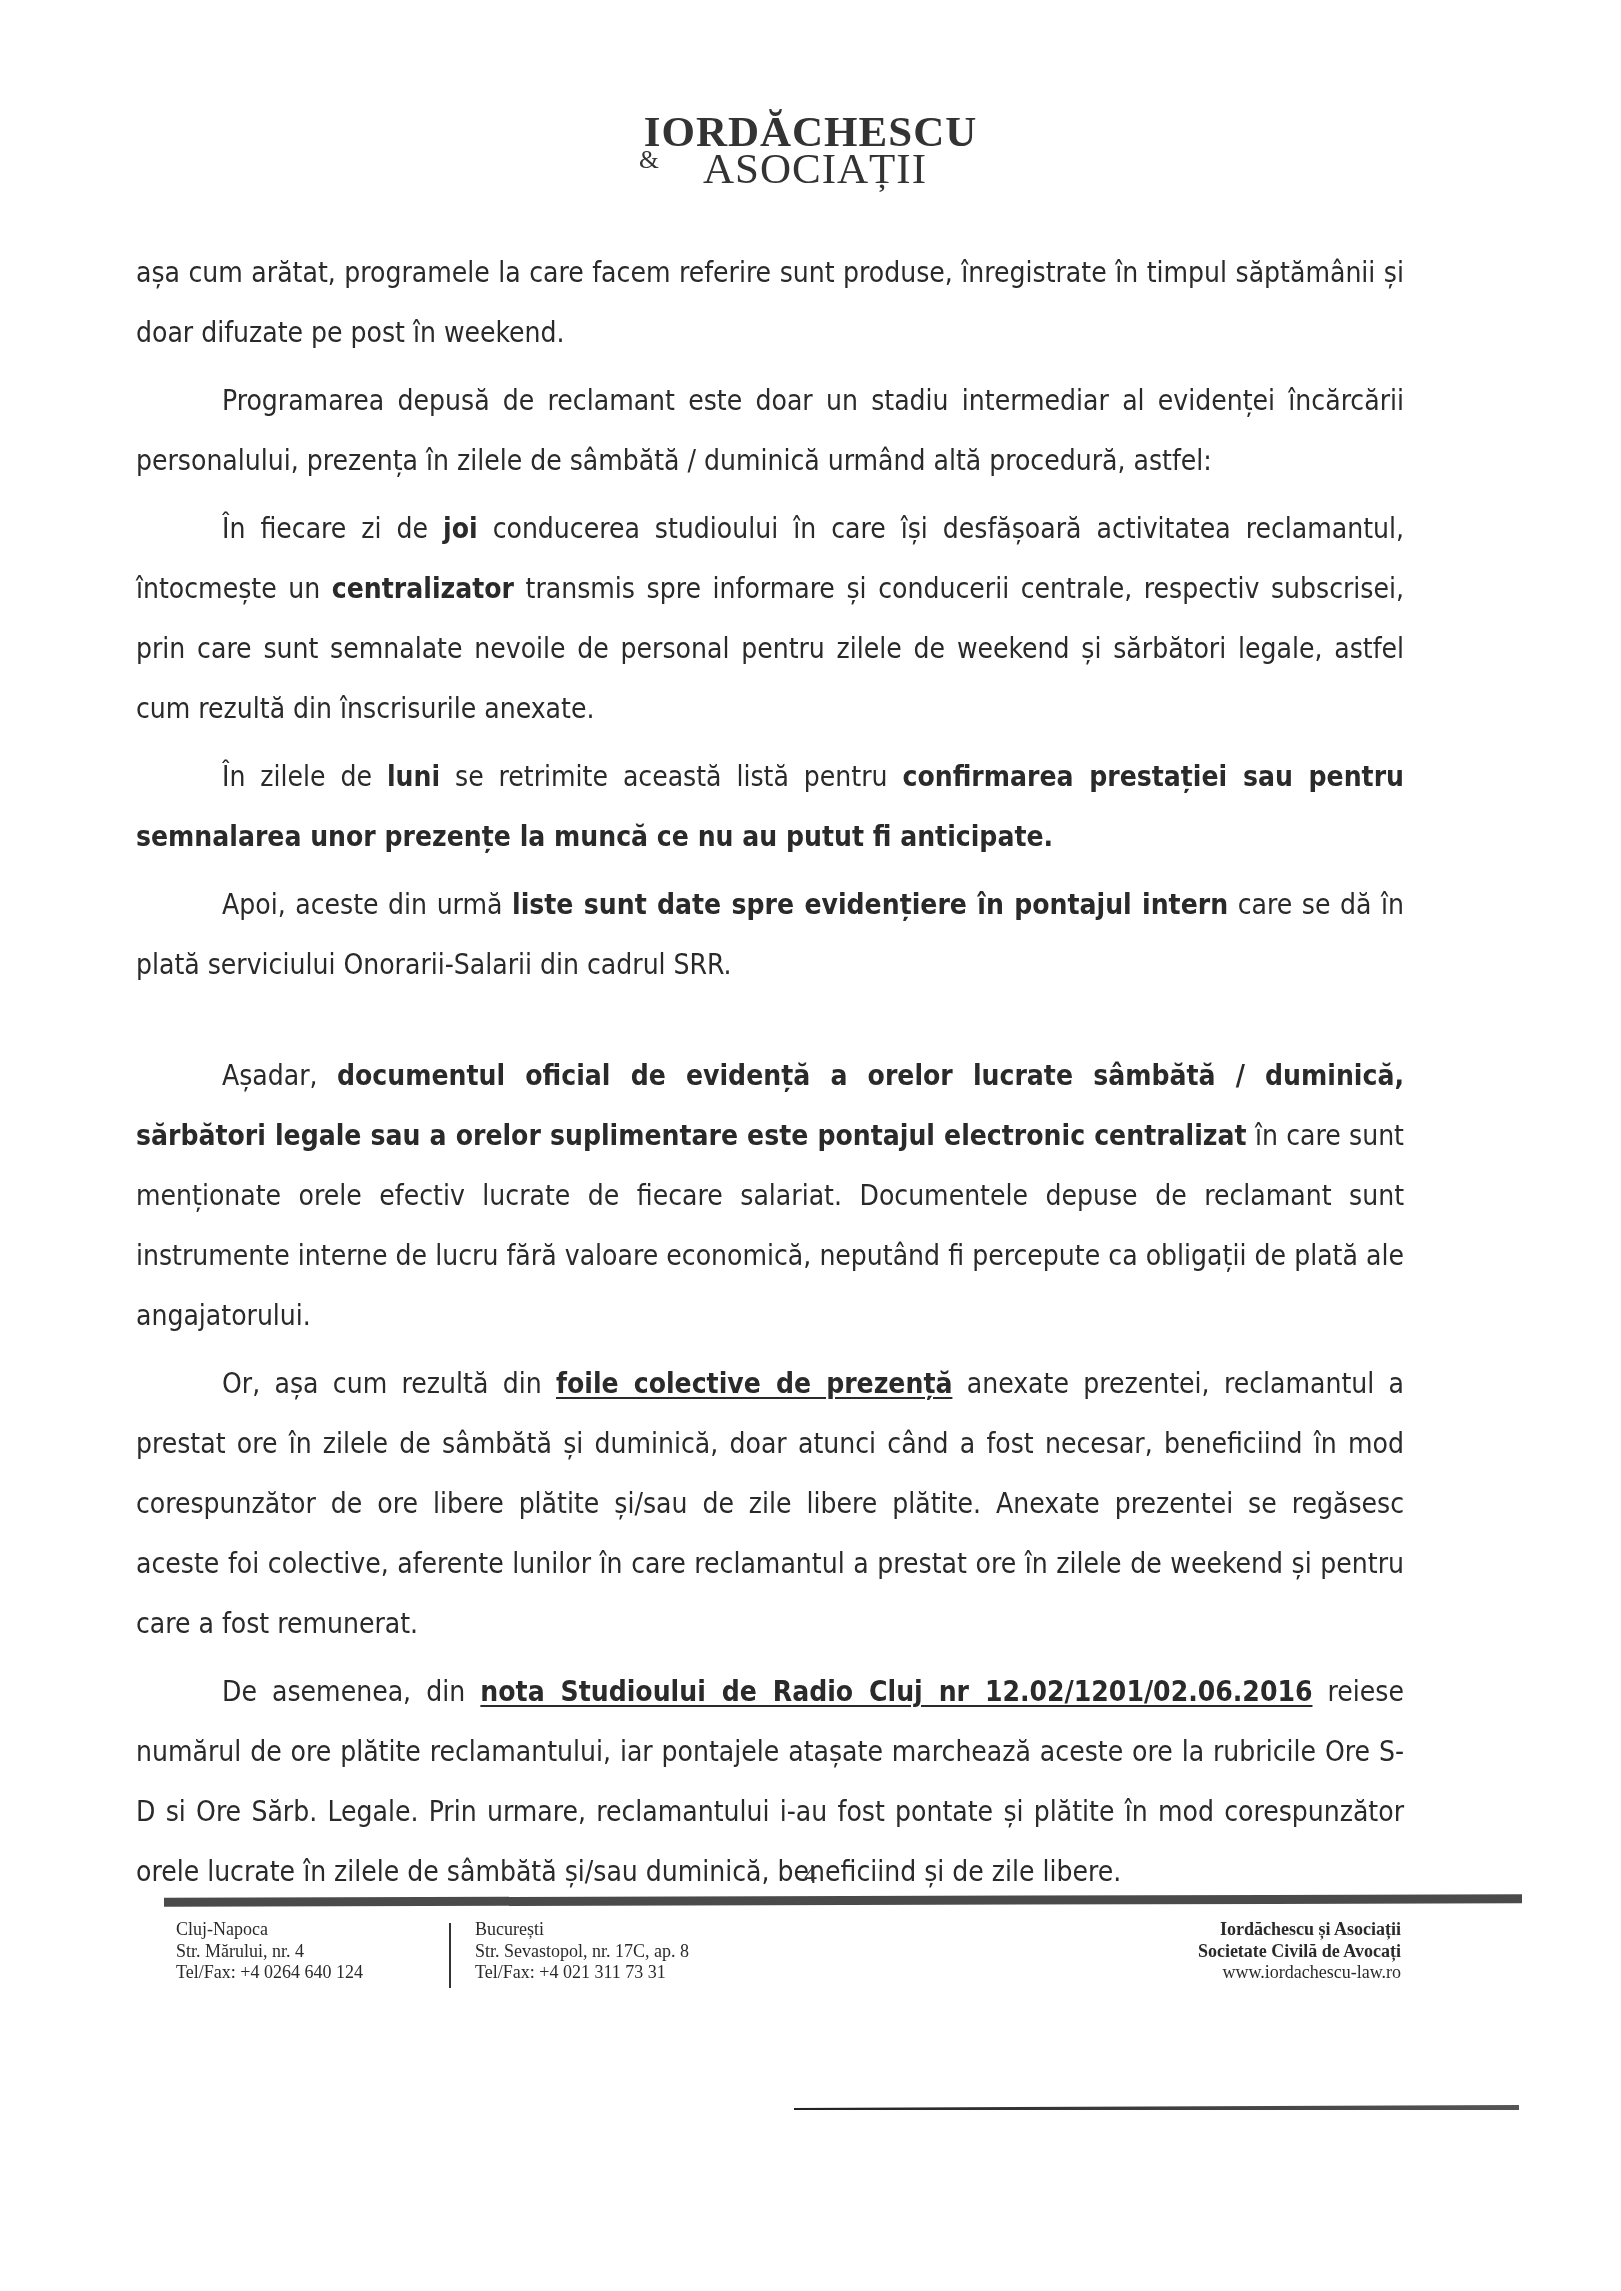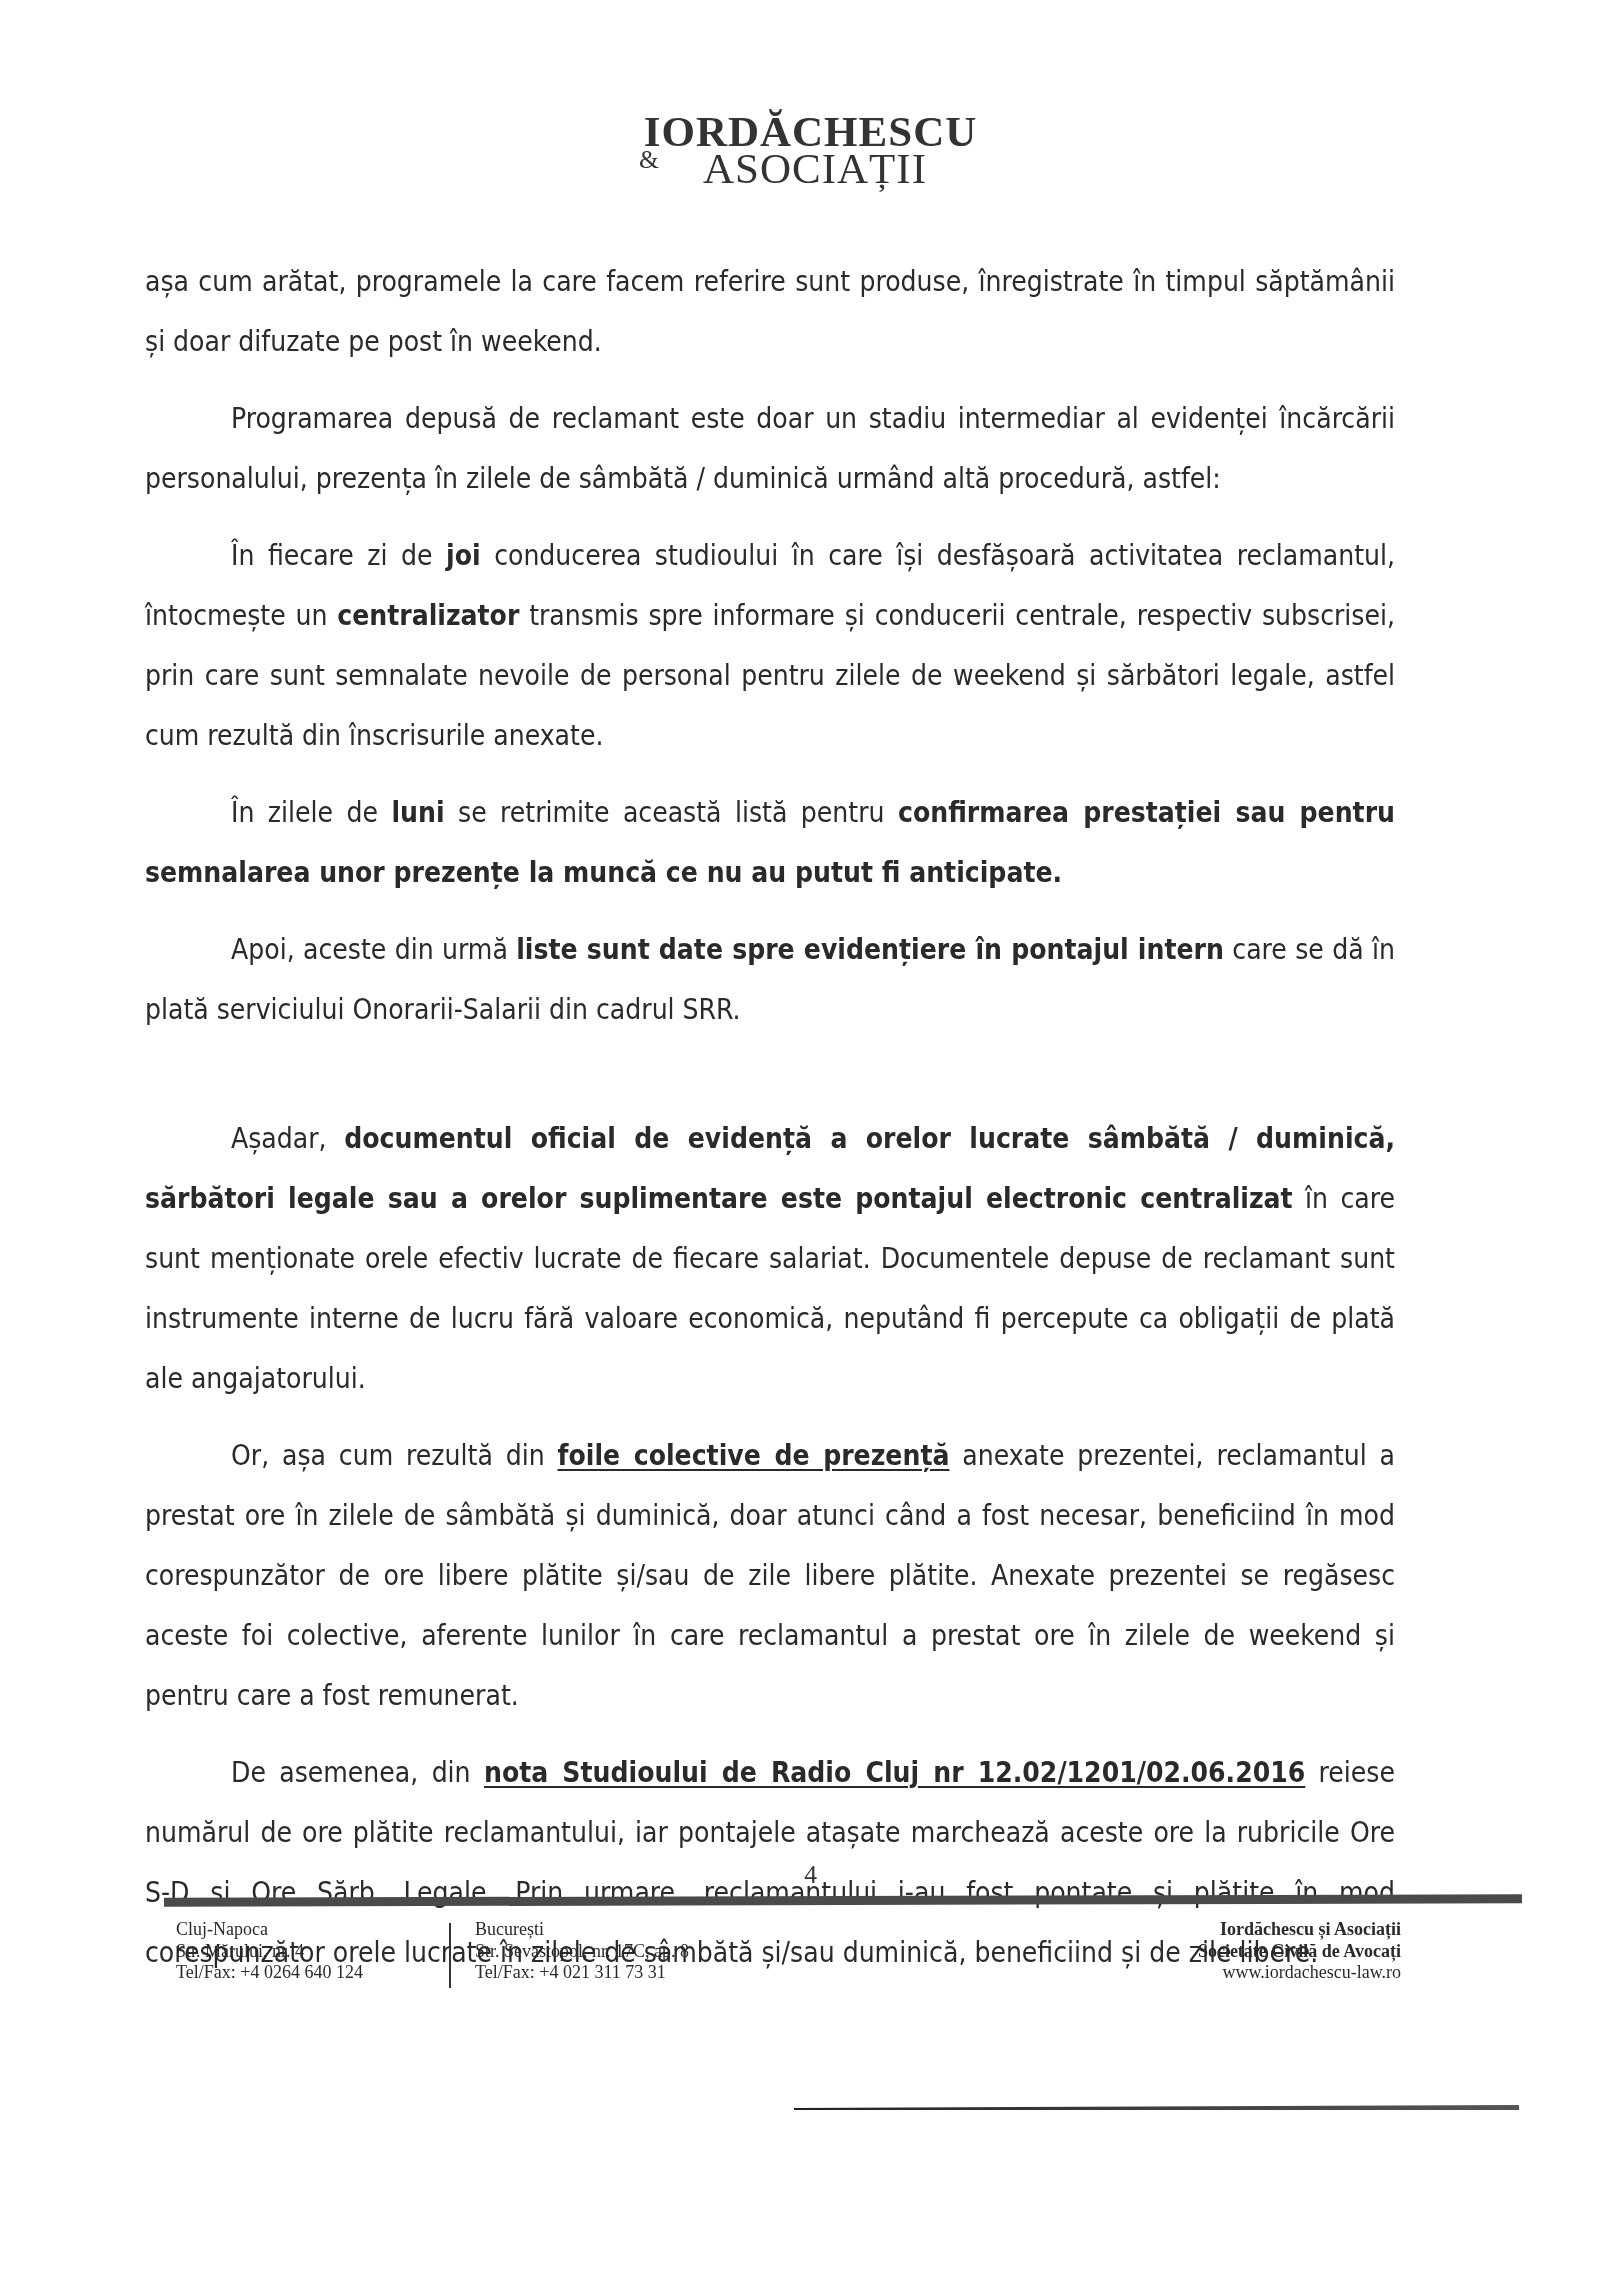--- a/index.html
+++ b/index.html
@@ -15,21 +15,21 @@
   }
   .logo .l1 { font-size: 43px; display: block; font-weight: bold; }
   .logo .l2 { font-size: 43px; display: block; margin-top: -5.9px; padding-left: 9px; }
   .logo .amp { font-size: 25.5px; position: absolute; left: 639px; top: 37px; }
 
   .body-text {
     position: absolute; left: 128px; width: 1284px; top: 235px;
     font-size: 28px; line-height: 60px; text-align: justify;
     font-stretch: condensed;
   }
-  .body-text p { margin: 17px; }
+  .body-text p { margin: 8px; }
   .indent { text-indent: 86px; }
   .gap { height: 35px; }
   b { font-weight: bold; }
   u { text-decoration-thickness: 2px; text-underline-offset: 3.9px; }
 
   .page-number {
     position: absolute; left: 0; width: 1621px; top: 1860px;
     text-align: center; font-family: "Liberation Serif", serif; font-size: 25.5px; color:#333;
   }
   .footer-bar {

